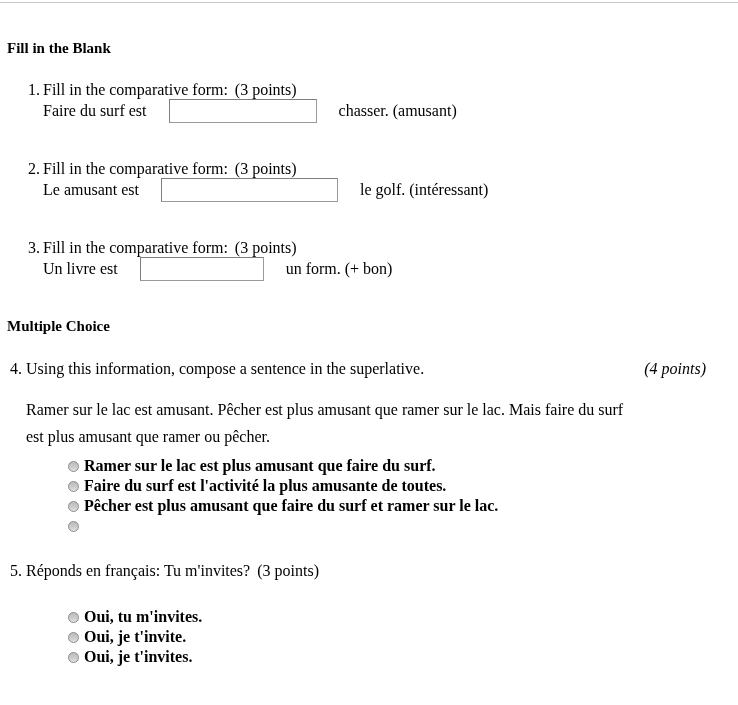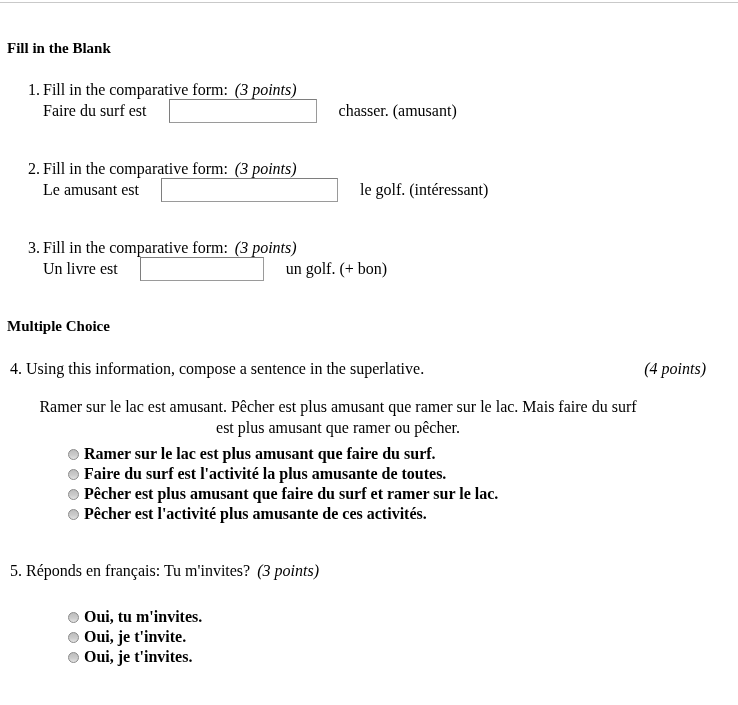--- a/index.html
+++ b/index.html
@@ -32,21 +32,21 @@
   #q1 { top: 81px;  left: 28px; }
   #q2 { top: 160px; left: 28px; }
   #q3 { top: 239px; left: 28px; }
   #q4 { top: 360px; left: 10px; width: 696px; }
   #q5 { top: 562px; left: 10px; width: 696px; }
 
   .q-line1 { display: flex; line-height: 17px; white-space: nowrap; }
   .q-num { flex: 0 0 auto; width: 15px; }
   #q4 .q-num, #q5 .q-num { width: 16px; }
   .q-prompt { white-space: nowrap; }
-  .points { font-style: italic; margin-left: 7px; white-space: nowrap; }
+  .points { margin-left: 7px; white-space: nowrap; }
   .points-right { font-style: italic; margin-left: auto; white-space: nowrap; }
 
   .blank-row {
     display: flex; align-items: center;
     margin-left: 15px; margin-top: 0px;
     height: 26px; gap: 22px;
     white-space: nowrap;
   }
   .blank-input {
     height: 24px;
@@ -56,24 +56,23 @@
     background: #ffffff;
     font-family: "Liberation Serif", "DejaVu Serif", serif;
     font-size: 15px;
     padding: 0 4px;
   }
   .w1 { width: 148px; }
   .w2 { width: 177px; }
   .w3 { width: 124px; }
 
   .passage {
-    margin-left: 22px; margin-top: 19px;
+    margin-left: 16px; margin-top: 19px;
     width: 612px;
-    line-height: 21px;
-    text-align: center;
+    line-height: 27px;
   }
 
   .options { margin-top: 6px; margin-left: 58px; }
   #q5 .options { margin-top: 28px; }
   .option-row {
     display: flex; align-items: center;
     height: 20px; gap: 5px;
     white-space: nowrap;
     cursor: default;
     font-weight: bold;
@@ -123,21 +122,21 @@
 
   <div class="question" id="q3">
     <div class="q-line1">
       <span class="q-num">3.</span>
       <span class="q-prompt">Fill in the comparative form:</span>
       <span class="points">(3 points)</span>
     </div>
     <div class="blank-row">
       <span>Un livre est</span>
       <input type="text" class="blank-input w3" value="" style="">
-      <span>un golf. (+ bon)</span>
+      <span>un form. (+ bon)</span>
     </div>
   </div>
 
   <div class="section-heading" id="heading-mc">Multiple Choice</div>
 
   <div class="question" id="q4">
     <div class="q-line1">
       <span class="q-num">4.</span>
       <span class="q-prompt">Using this information, compose a sentence in the superlative.</span>
       <span class="points-right">(4 points)</span>
@@ -151,21 +150,20 @@
       <div class="option-row">
         <span class="radio"></span>
         <span class="opt-label">Faire du surf est l'activité la plus amusante de toutes.</span>
       </div>
       <div class="option-row">
         <span class="radio"></span>
         <span class="opt-label">Pêcher est plus amusant que faire du surf et ramer sur le lac.</span>
       </div>
       <div class="option-row">
         <span class="radio"></span>
-        <span class="opt-label">Pêcher est l'activité plus amusante de ces activités.</span>
       </div>
     </div>
   </div>
 
   <div class="question" id="q5">
     <div class="q-line1">
       <span class="q-num">5.</span>
       <span class="q-prompt">Réponds en français: Tu m'invites?</span>
       <span class="points">(3 points)</span>
     </div>

